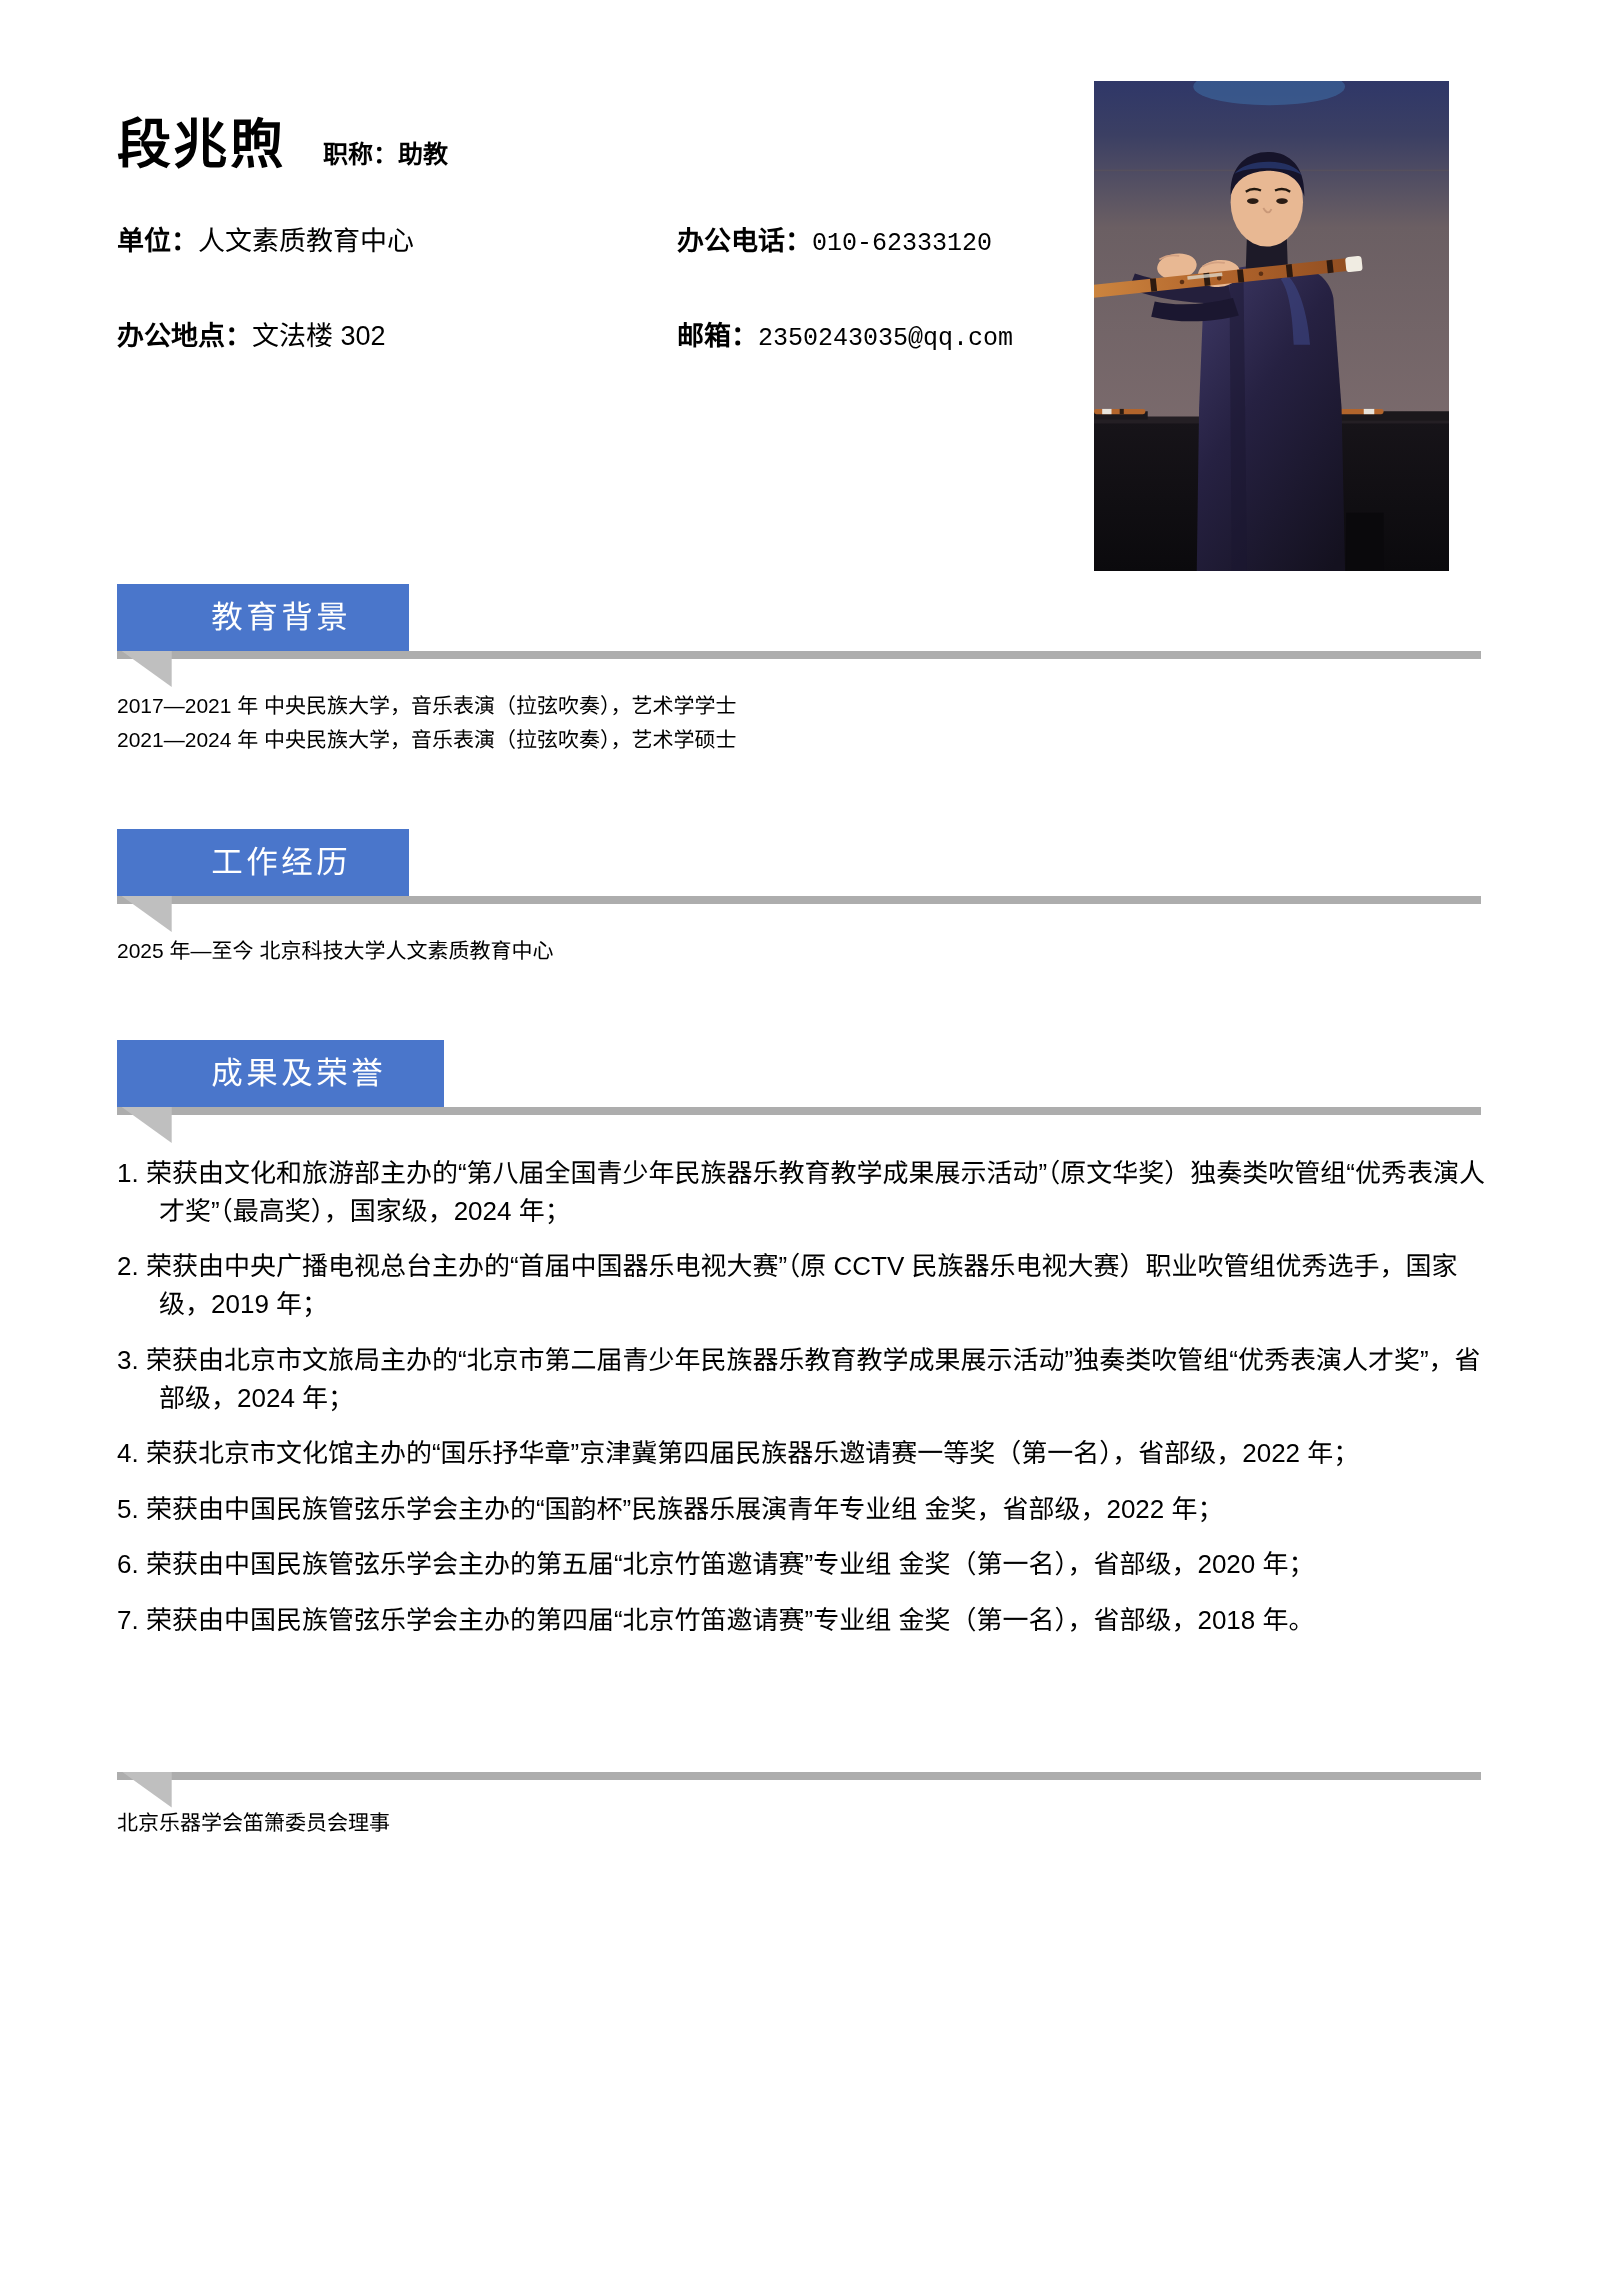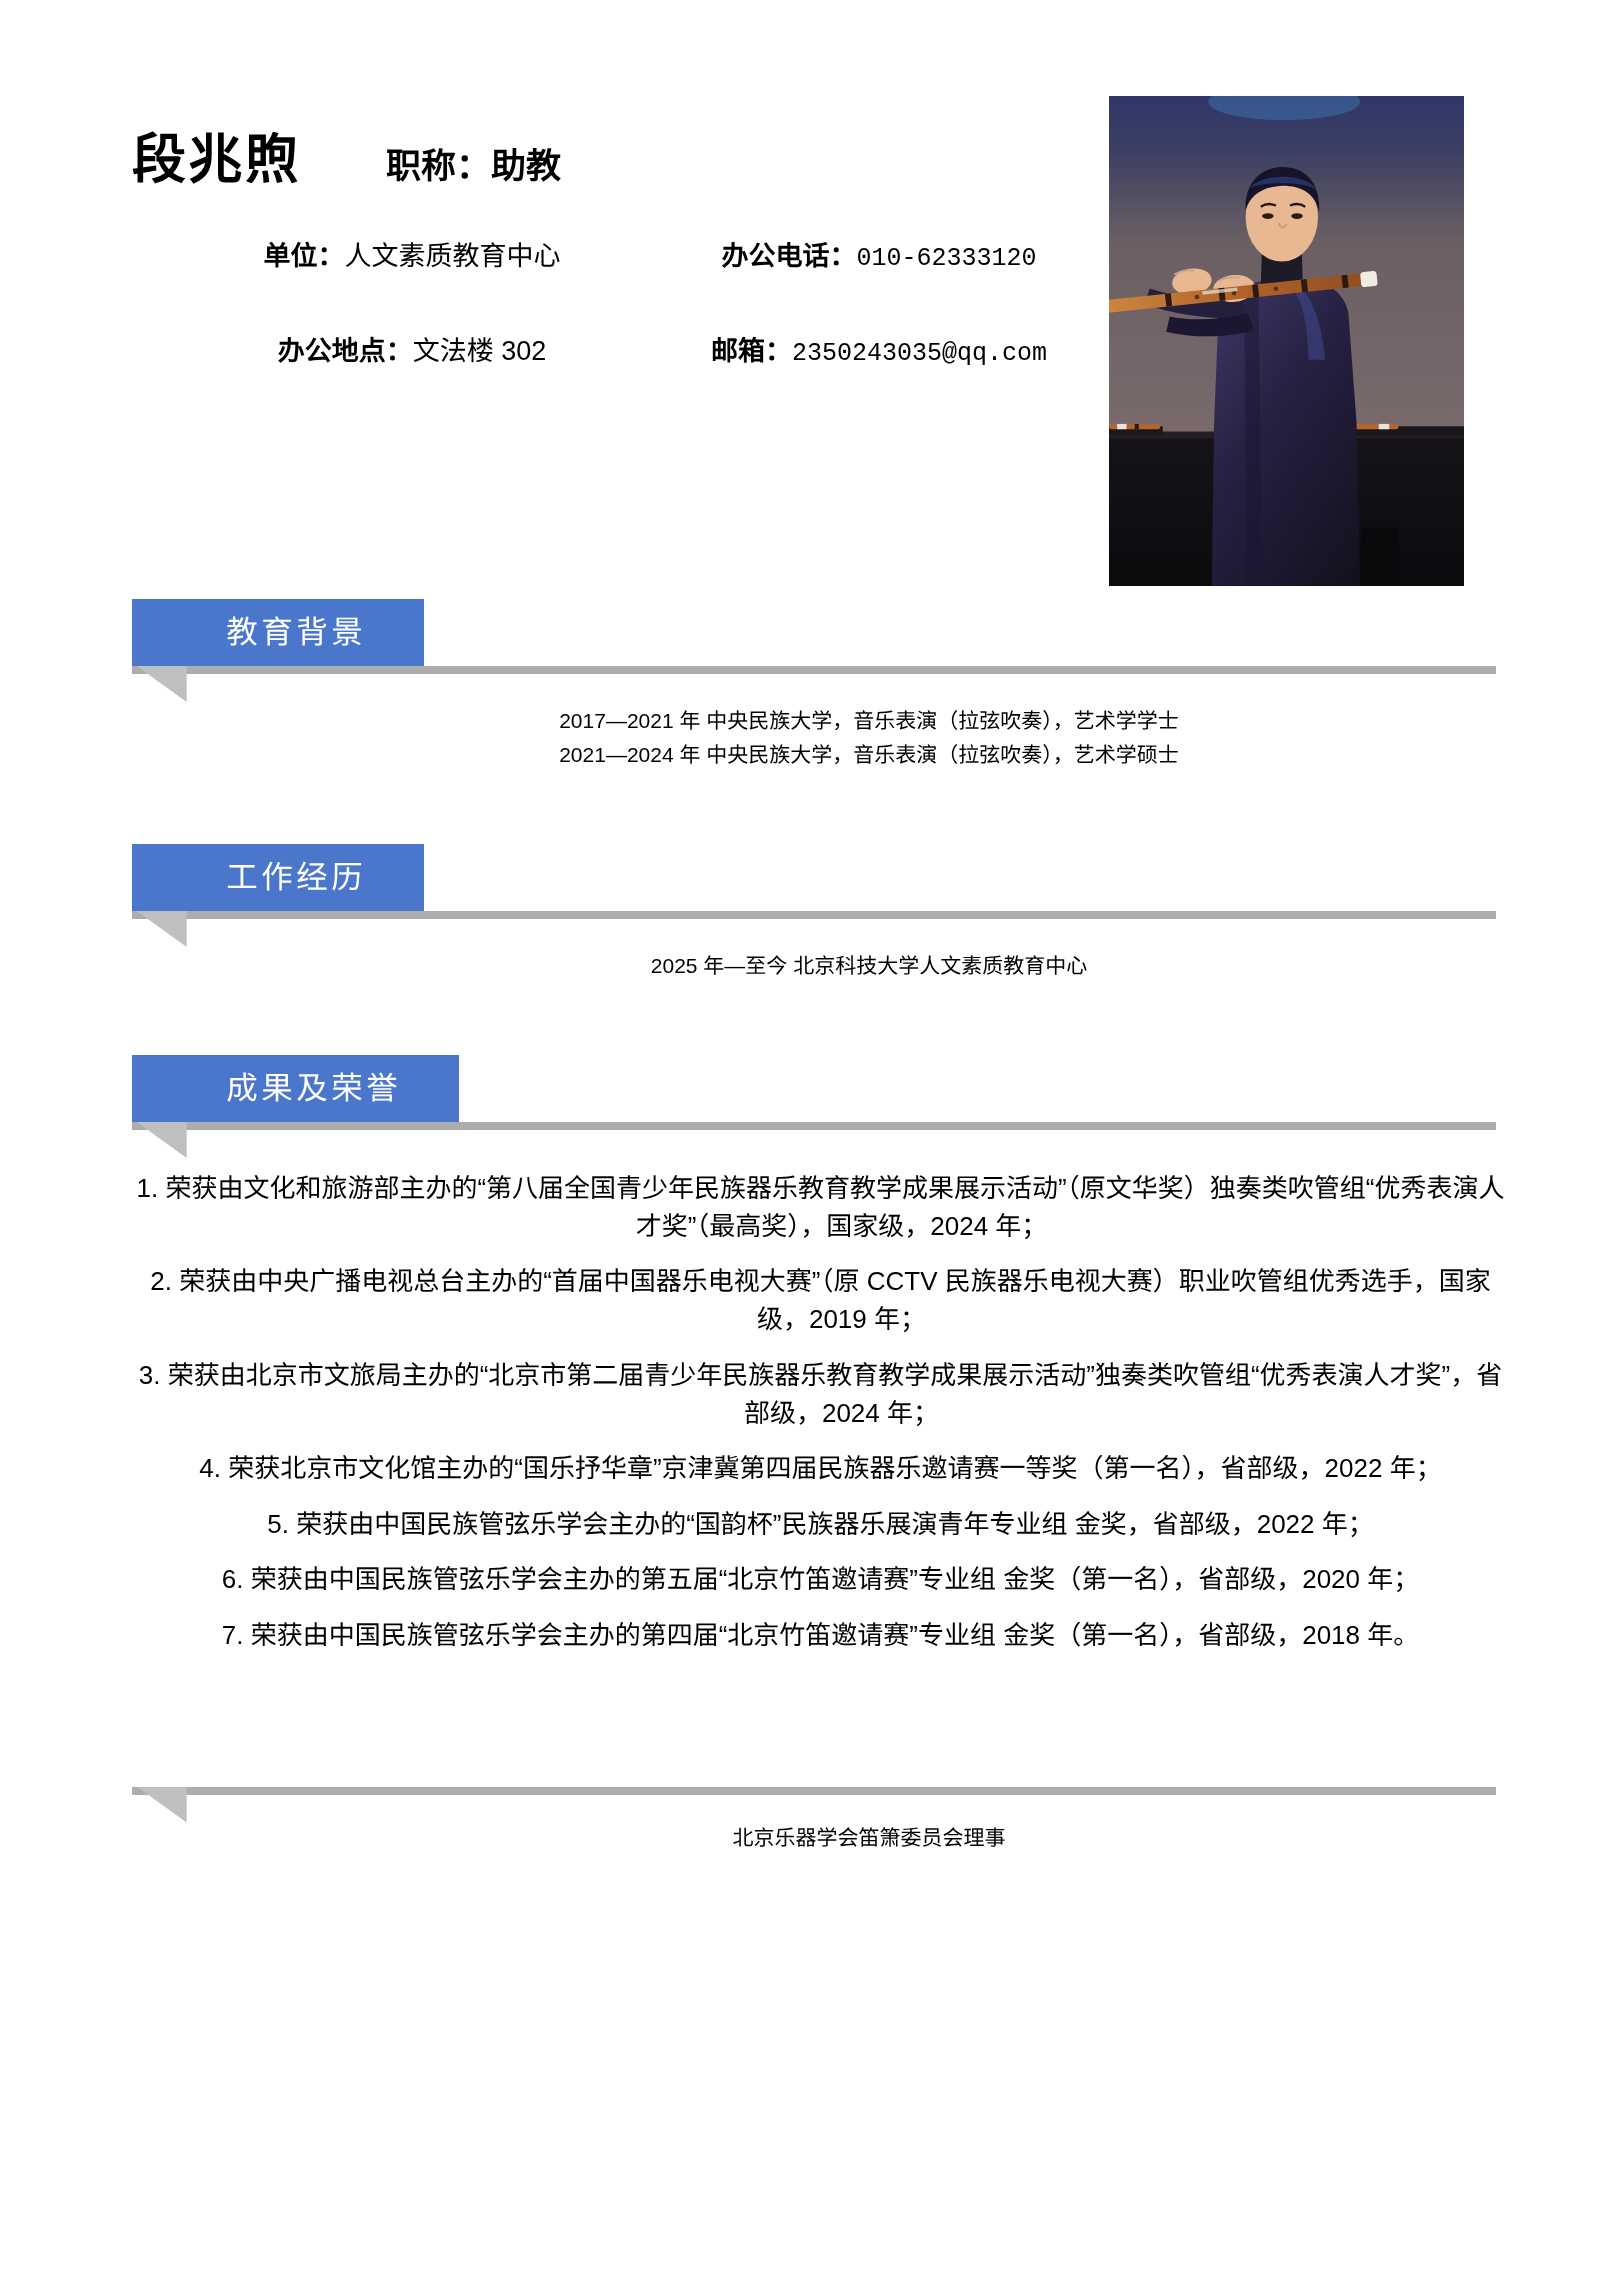--- a/index.html
+++ b/index.html
@@ -16,22 +16,21 @@
     width: 1621px;
     min-height: 2284px;
     position: relative;
     overflow-x: hidden;
   }
 
   .page {
     position: relative;
     width: 1621px;
     min-height: 2284px;
-    padding: 15px;
-    text-align: center;
+    padding: 0;
   }
 
   
   .header {
     position: relative;
     padding: 88px 0 0 0;
     min-height: 584px;
   }
 
   .header-left {
@@ -50,25 +49,24 @@
 
   .person-name {
     font-size: 54px;
     font-weight: 700;
     letter-spacing: 2.3px;
     line-height: 1;
     white-space: nowrap;
   }
 
   .title-label {
-    font-size: 35px;
+    font-size: 25px;
     font-weight: 700;
     line-height: 1;
     white-space: nowrap;
-    margin-left: 48px;
   }
 
   .info-grid {
     display: grid;
     grid-template-columns: 560px auto;
     row-gap: 64px;
   }
 
   .info-cell {
     font-size: 27px;

